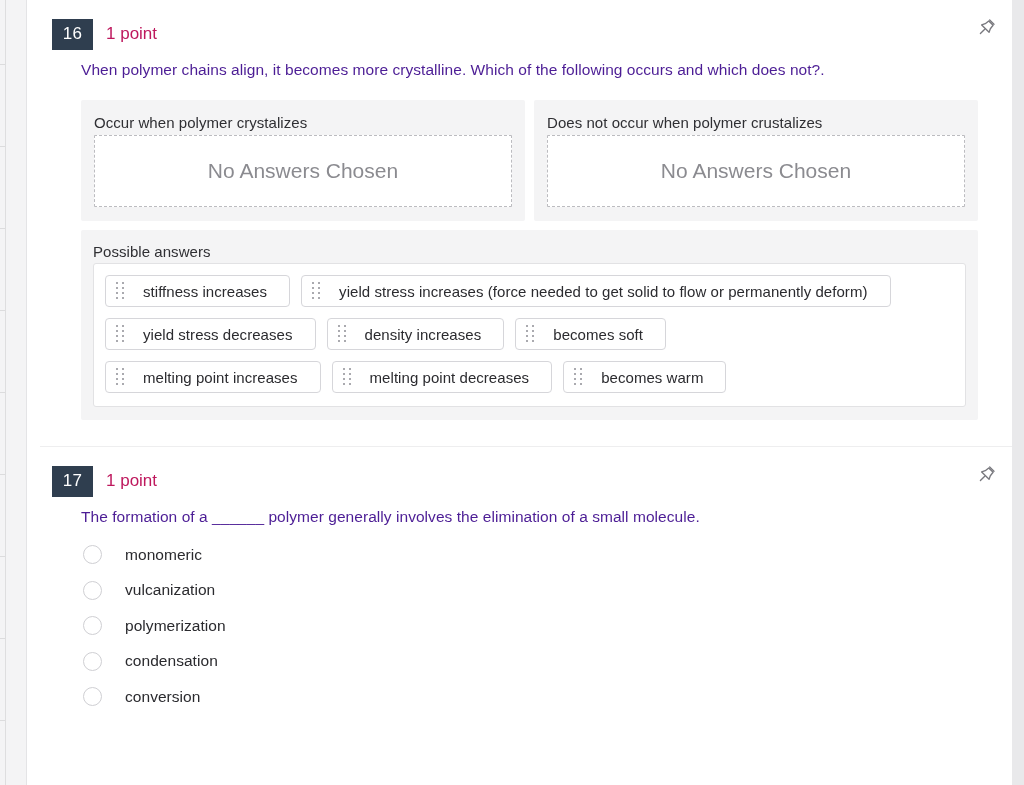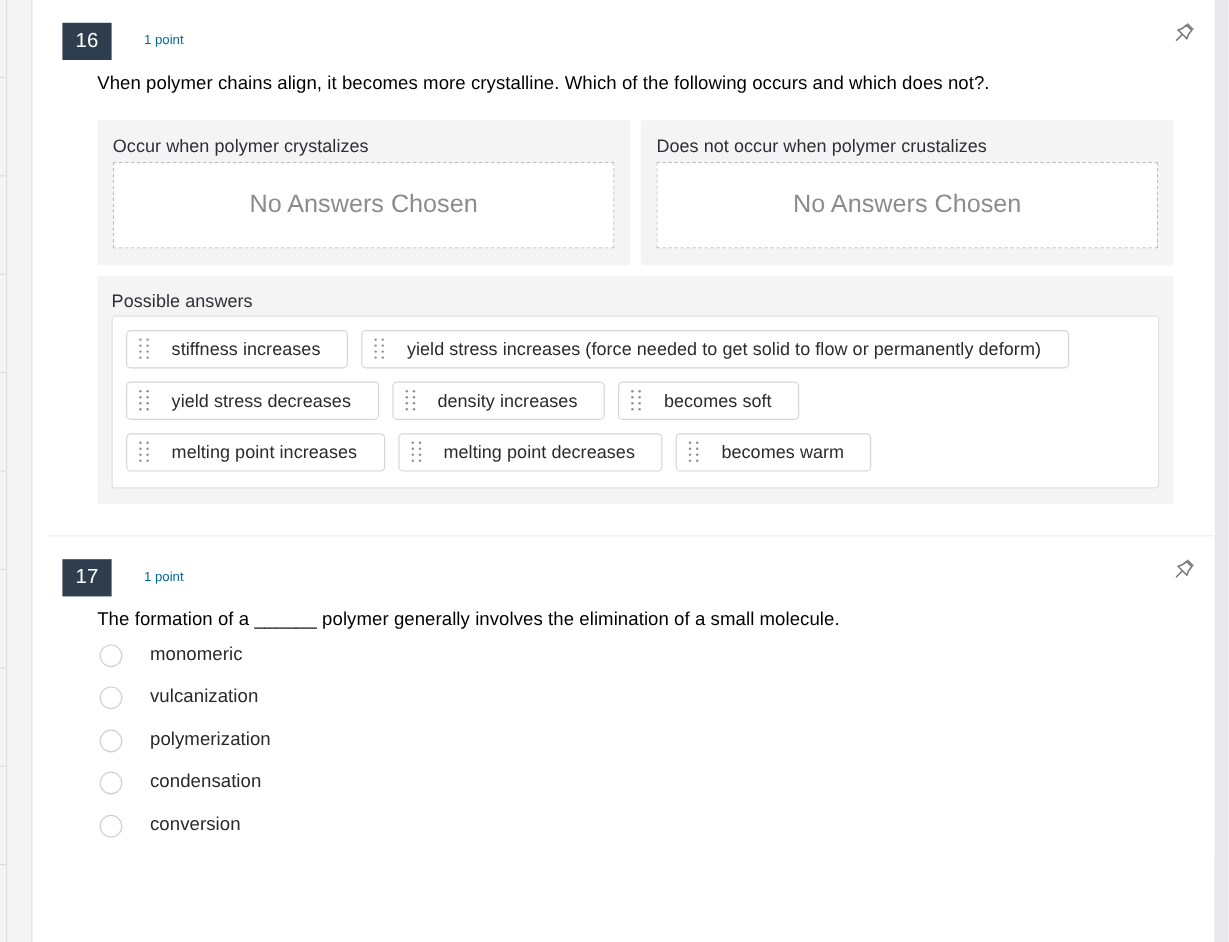--- a/index.html
+++ b/index.html
@@ -79,41 +79,41 @@
     min-width: 41px;
     height: 31px;
     padding: 0 9px;
     background: #2f3e4f;
     color: #ffffff;
     font-size: 17px;
     font-weight: 400;
     letter-spacing: .2px;
   }
   .q-points {
-    margin-left: 27px;
-    color: #0369a1;
-    font-size: 11px;
+    margin-left: 13px;
+    color: #be185d;
+    font-size: 17px;
     font-weight: 400;
   }
   .pin-button {
     position: absolute;
     right: 12px;
     top: 14px;
     width: 26px; height: 26px;
     display: flex; align-items: center; justify-content: center;
     cursor: pointer;
     opacity: .78;
   }
   .pin-button svg { display: block; }
 
   .q-text {
     padding: 9px 22px 0 41px;
     font-size: 15.5px;
     line-height: 1.45;
-    color: #000000;
+    color: #4c1d95;
     letter-spacing: .05px;
   }
 
   
   .buckets {
     display: flex;
     gap: 9px;
     margin: 19px 34px 0 41px;
   }
   .bucket {
@@ -195,21 +195,21 @@
     background: #8e8e94;
     border-radius: 50%;
   }
 
   
   .choices {
     padding: 8px 0 0 41px;
   }
   .choice {
     display: flex;
-    align-items: flex-start;
+    align-items: center;
     height: 35.5px;
     cursor: pointer;
   }
   .radio {
     width: 19px; height: 19px;
     border: 1.4px solid #cfcfd3;
     border-radius: 50%;
     background: #ffffff;
     flex: 0 0 auto;
     margin-left: 2px;

